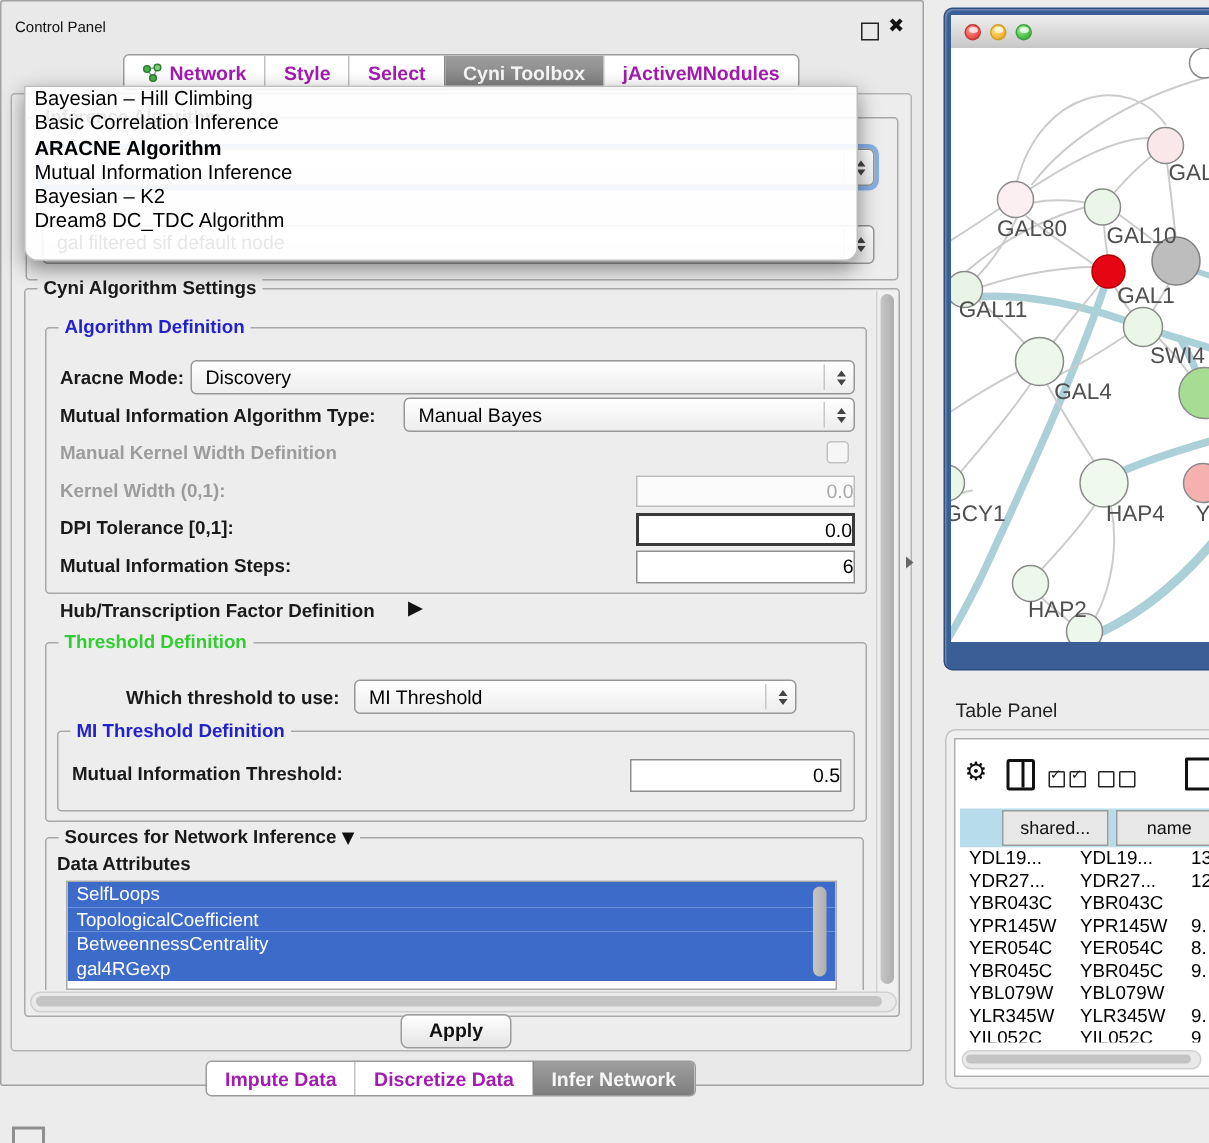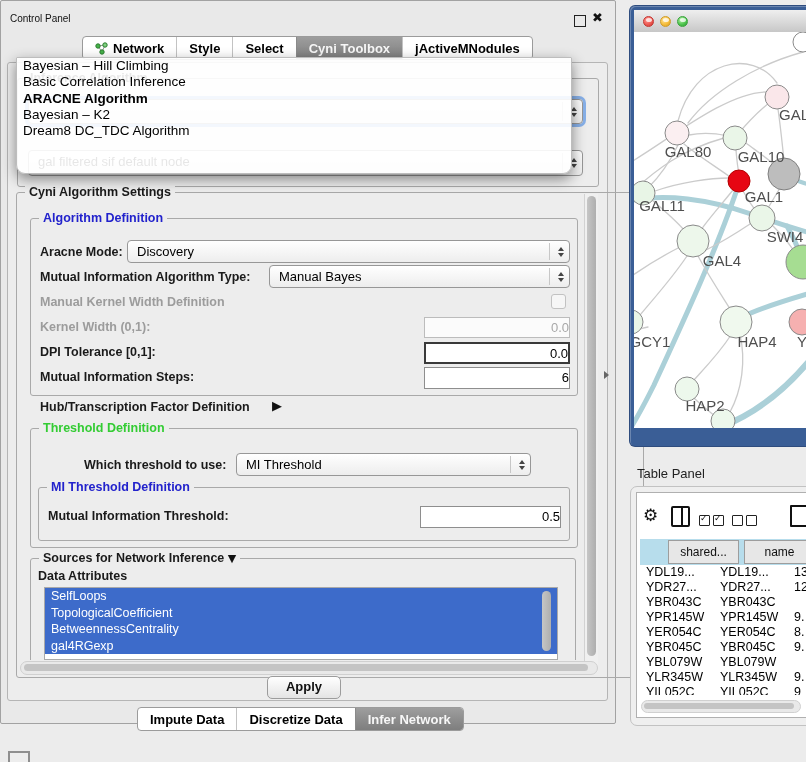--- a/index.html
+++ b/index.html
@@ -12,21 +12,21 @@
 
   
   .cp-window{left:0;top:8;width:614px;height:722px;background:#e9e9e9;
     border:1px solid #a2a2a2;border-radius:2px;}
   .cp-title{left:10px;top:13px;font-size:10px;color:#111;}
   .float-btn{right:0;left:574px;top:15px;width:10px;height:10px;border:1.5px solid #222;background:transparent;}
   .close-btn{left:592px;top:10px;font-size:13px;font-weight:bold;color:#111;font-family:"DejaVu Sans",sans-serif;}
 
   
   .segbar{display:flex;height:22px;background:#fff;border:1px solid #9b9b9b;border-radius:4px;overflow:hidden;}
-  .seg{display:flex;align-items:center;padding:0 12px;font-size:13px;font-weight:700;color:#000000;
+  .seg{display:flex;align-items:center;padding:0 12px;font-size:13px;font-weight:700;color:#a21caf;
     border-left:1px solid #c3c3c3;white-space:nowrap;}
   .seg:first-child{border-left:none;}
   .seg.sel{background:linear-gradient(#9e9e9e,#7e7e7e);color:rgba(255,255,255,.93);border-left-color:#8a8a8a;}
   .seg .tabicon{margin-right:5px;display:inline-flex;}
   .topbar{left:82px;top:36px;}
   .bottombar{left:137px;top:707px;}
 
   
   .tab-content{left:7px;top:62px;width:599px;height:637px;background:#ededed;
     border:1px solid #b5b5b5;border-radius:3px;}
@@ -173,21 +173,21 @@
 </div>
 <div class="combo" style="left:28px;top:150px;width:555px;height:26px;">
   <span>gal filtered sif default node</span>
   <span class="sep"></span>
   <span class="arrows">
       <span class="arr-up"></span>
       <span class="arr-dn"></span>
     </span>
 </div>
 
-<div class="gbox" style="left:16px;top:192px;width:582px;height:484px;padding-left:44px;">
+<div class="gbox" style="left:16px;top:192px;width:582px;height:484px;">
   <span class="gtitle plain">Cyni Algorithm Settings</span>
 </div>
 <div class="vtrack" style="left:584px;top:194px;width:13px;height:478px;">
   <div class="vthumb" style="left:2px;top:2px;width:9px;height:460px;"></div>
 </div>
 
 <div class="gbox" style="left:30px;top:218px;width:546px;height:176px;">
   <span class="gtitle blue">Algorithm Definition</span>
 </div>
 <div class="lbl" style="left:40px;top:245px;">Aracne Mode:</div>
@@ -268,20 +268,21 @@
     <div class="seg sel">
       <span>Infer Network</span>
     </div>
   </div>
 
 <div class="abs popup">
   <div id="popup-items">
       <div class="popup-item">Bayesian – Hill Climbing</div>
       <div class="popup-item">Basic Correlation Inference</div>
       <div class="popup-item bold">ARACNE Algorithm</div>
+      <div class="popup-item">Mutual Information Inference</div>
       <div class="popup-item">Bayesian – K2</div>
       <div class="popup-item">Dream8 DC_TDC Algorithm</div>
     </div>
 </div>
 
 <div class="abs net-outer"></div>
 <div class="abs net-titlebar"></div>
 <div class="abs light" style="left:643px;background:radial-gradient(circle at 35% 30%, #ff9a93, #ee5b54 55%, #c93832);border:1px solid #c23530;box-sizing:border-box;">
     <i></i>
   </div>

